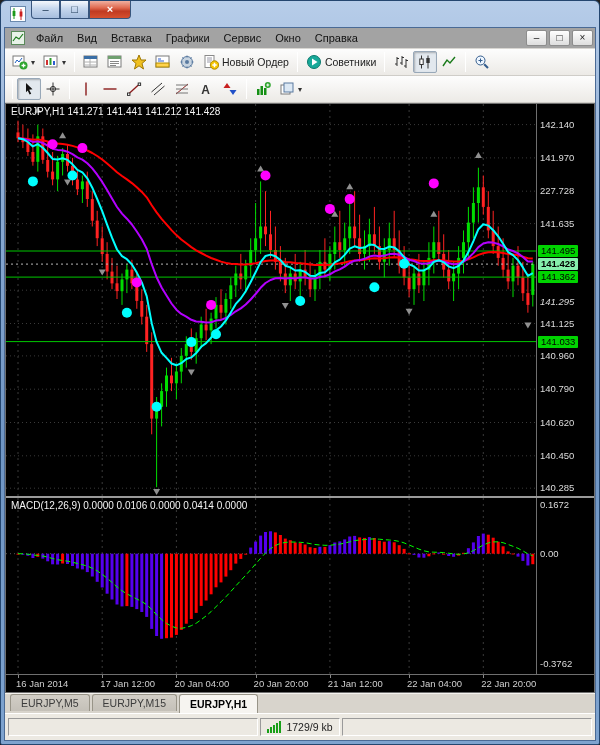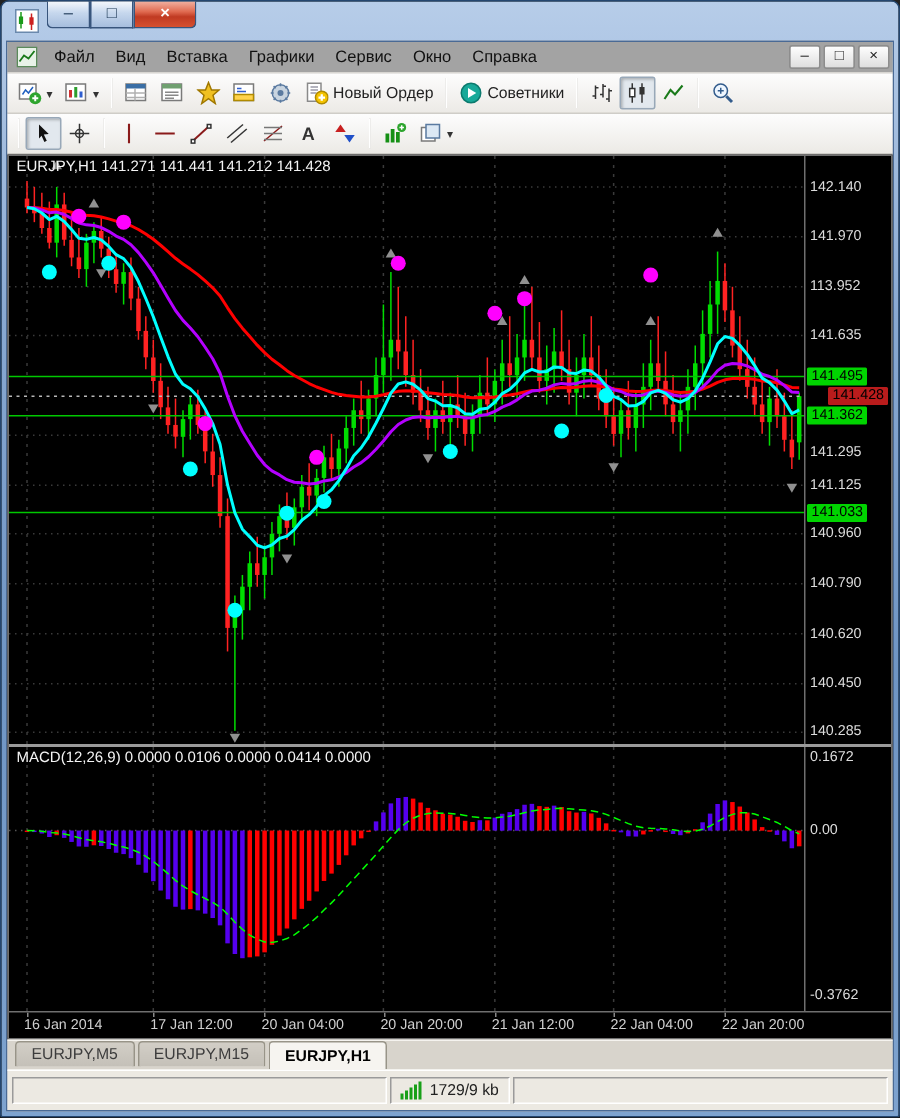--- a/index.html
+++ b/index.html
@@ -51,21 +51,21 @@
     grid-template-columns:530px 1fr;grid-template-rows:392px 2px 176px 18px;}
   .plot-main{grid-area:1/1;position:relative;overflow:hidden;}
   .scale-main{grid-area:1/2;position:relative;border-left:1px solid #6f6f6f;overflow:hidden;}
   .splitter{grid-area:2/1/3/3;background:#9a9a9a;}
   .plot-macd{grid-area:3/1;position:relative;overflow:hidden;}
   .scale-macd{grid-area:3/2;position:relative;border-left:1px solid #6f6f6f;overflow:hidden;}
   .time-axis{grid-area:4/1/5/3;position:relative;border-top:1px solid #6f6f6f;background:#000;overflow:hidden;padding-left:24px;}
   .info-overlay{position:absolute;top:2px;left:5px;font-size:10px;color:#f4f4f4;white-space:nowrap;z-index:5;}
   .plabel{position:absolute;left:3px;font-size:9.5px;line-height:12px;color:#dcdcdc;white-space:nowrap;}
   .plabel.green{background:#00d400;color:#000;left:1px;padding:0 3px;border-radius:1px;}
-  .plabel.white{background:#b91c1c;color:#000;left:15px;padding:0 3px;border-radius:1px;}
+  .plabel.white{background:#86efac;color:#000;left:1px;padding:0 3px;border-radius:1px;font-weight:bold;}
   .tlabel{position:absolute;top:3px;font-size:9.5px;color:#cfcfcf;white-space:nowrap;}
   .tick{position:absolute;top:0;width:1px;height:3px;background:#888;}
   .vgrid{stroke:#3a3a3a;stroke-dasharray:2,4;stroke-width:1;}
   .hgrid{stroke:#3a3a3a;stroke-dasharray:1,3;stroke-width:1;}
 
   
   .tabbar{height:20px;flex-shrink:0;background:#d8d4cc;display:flex;align-items:flex-start;padding:0 0 0 5px;gap:2px;border-top:1px solid #f5f3ef;}
   .tab{height:17px;display:flex;align-items:center;padding:0 10px;font-size:10.5px;color:#3c3c3c;
     background:linear-gradient(#d2cec6,#c4c0b8);border:1px solid #989488;border-bottom:none;border-radius:3px 3px 0 0;}
   .tab.active{background:#f6f4f0;color:#000;font-weight:bold;height:19px;}
@@ -566,23 +566,23 @@
             <circle cx="185.3" cy="238.1" r="5" fill="#00ffff"></circle>
             <circle cx="210.0" cy="230.3" r="5" fill="#00ffff"></circle>
             <circle cx="294.2" cy="197.0" r="5" fill="#00ffff"></circle>
             <circle cx="368.4" cy="183.3" r="5" fill="#00ffff"></circle>
             <circle cx="398.1" cy="159.7" r="5" fill="#00ffff"></circle>
           </svg>
       </div>
       <div class="scale-main" id="scaleMain">
           <div class="plabel" style="top: 14.58px;">142.140</div>
           <div class="plabel" style="top: 47.9px;">141.970</div>
-          <div class="plabel" style="top: 81.22px;">113.952</div>
+          <div class="plabel" style="top: 81.22px;">227.728</div>
           <div class="plabel" style="top: 113.56px;">141.635</div>
-          <div class="plabel" style="top: 192px;">141.295</div>
+          <div class="plabel" style="top: 192px; font-style: italic;">141.295</div>
           <div class="plabel" style="top: 213.52px;">141.125</div>
           <div class="plabel" style="top: 245.86px;">140.960</div>
           <div class="plabel" style="top: 279.18px;">140.790</div>
           <div class="plabel" style="top: 312.5px;">140.620</div>
           <div class="plabel" style="top: 345.82px;">140.450</div>
           <div class="plabel" style="top: 378.16px;">140.285</div>
           <div class="plabel green" style="top: 141px;">141.495</div>
           <div class="plabel green" style="top: 167.068px;">141.362</div>
           <div class="plabel green" style="top: 231.552px;">141.033</div>
           <div class="plabel white" style="top: 154.132px;">141.428</div>

